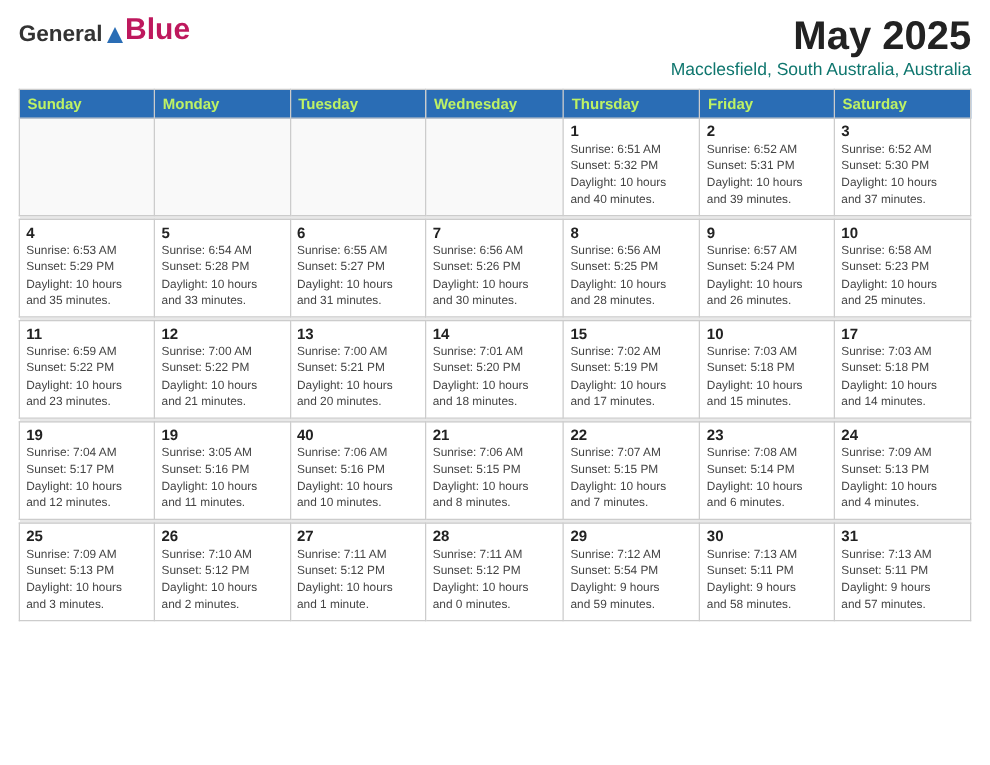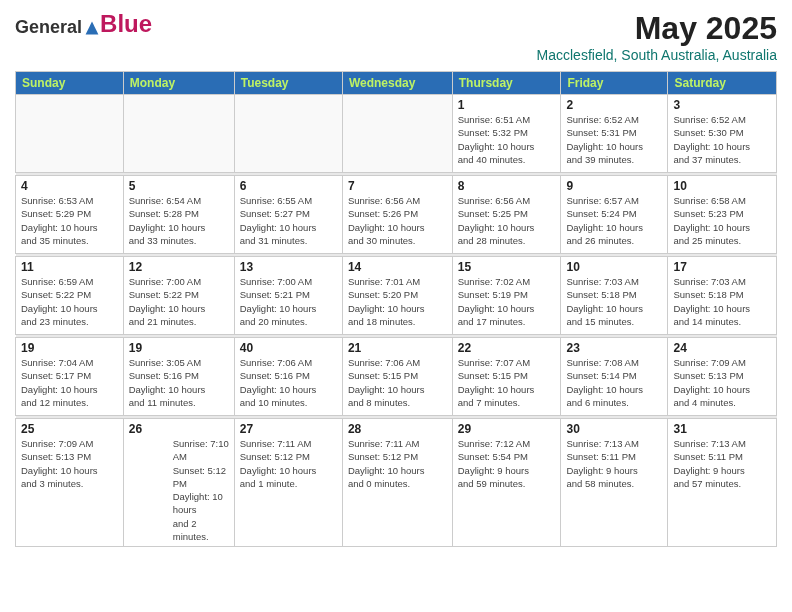--- a/index.html
+++ b/index.html
@@ -324,21 +324,21 @@
         <tr>
           <td>
             <span class="day-number">25</span>
             <div class="day-info" style="white-space: pre-line;">Sunrise: 7:09 AM
 Sunset: 5:13 PM
 Daylight: 10 hours
 and 3 minutes.</div>
           </td>
           <td>
             <span class="day-number">26</span>
-            <div class="day-info" style="white-space: pre-line; margin-left: 44px;">Sunrise: 7:10 AM
+            <div class="day-info" style="white-space: pre-line;">Sunrise: 7:10 AM
 Sunset: 5:12 PM
 Daylight: 10 hours
 and 2 minutes.</div>
           </td>
           <td>
             <span class="day-number">27</span>
             <div class="day-info" style="white-space: pre-line;">Sunrise: 7:11 AM
 Sunset: 5:12 PM
 Daylight: 10 hours
 and 1 minute.</div>

